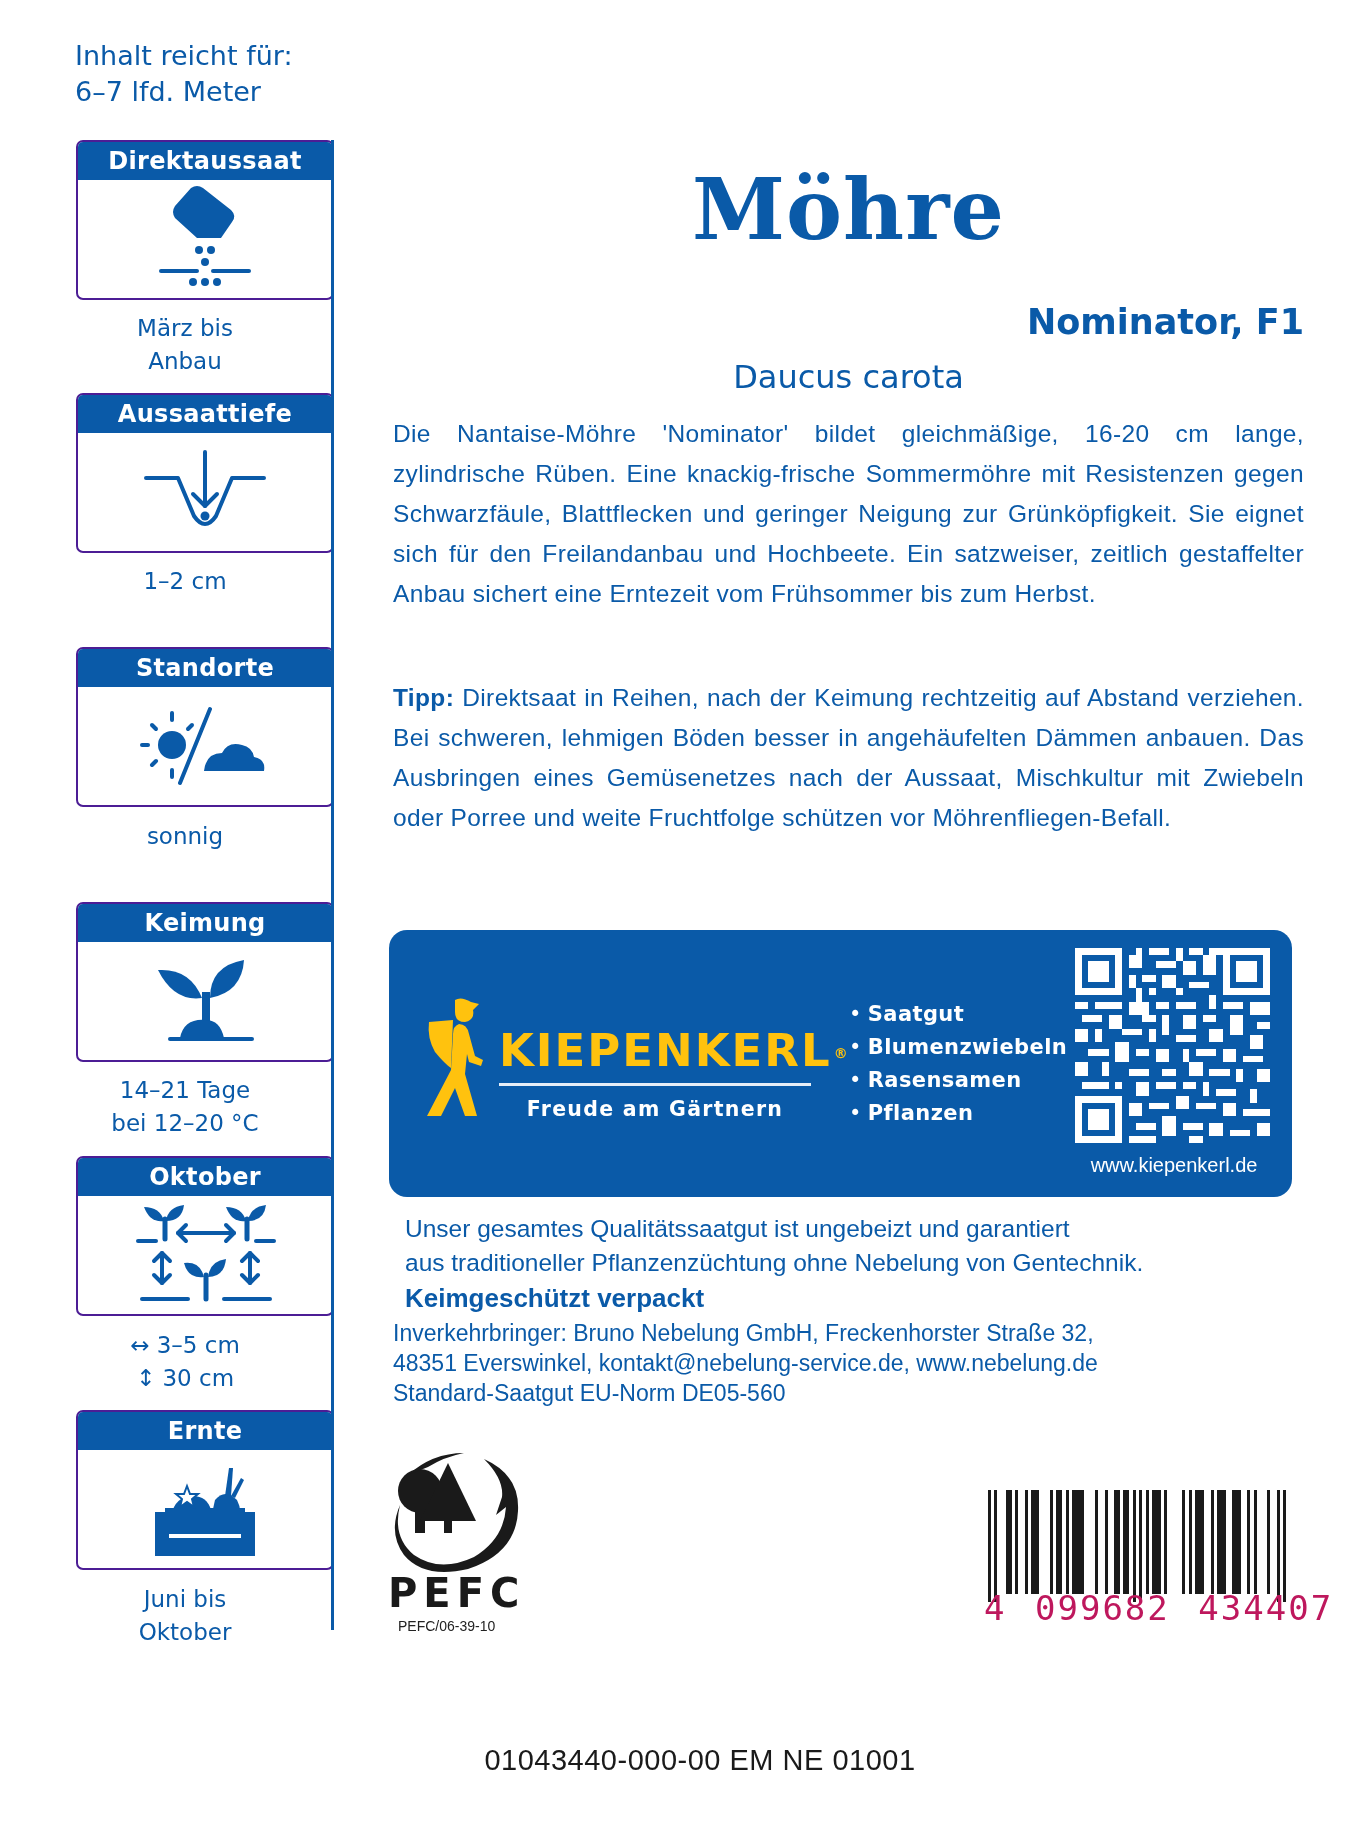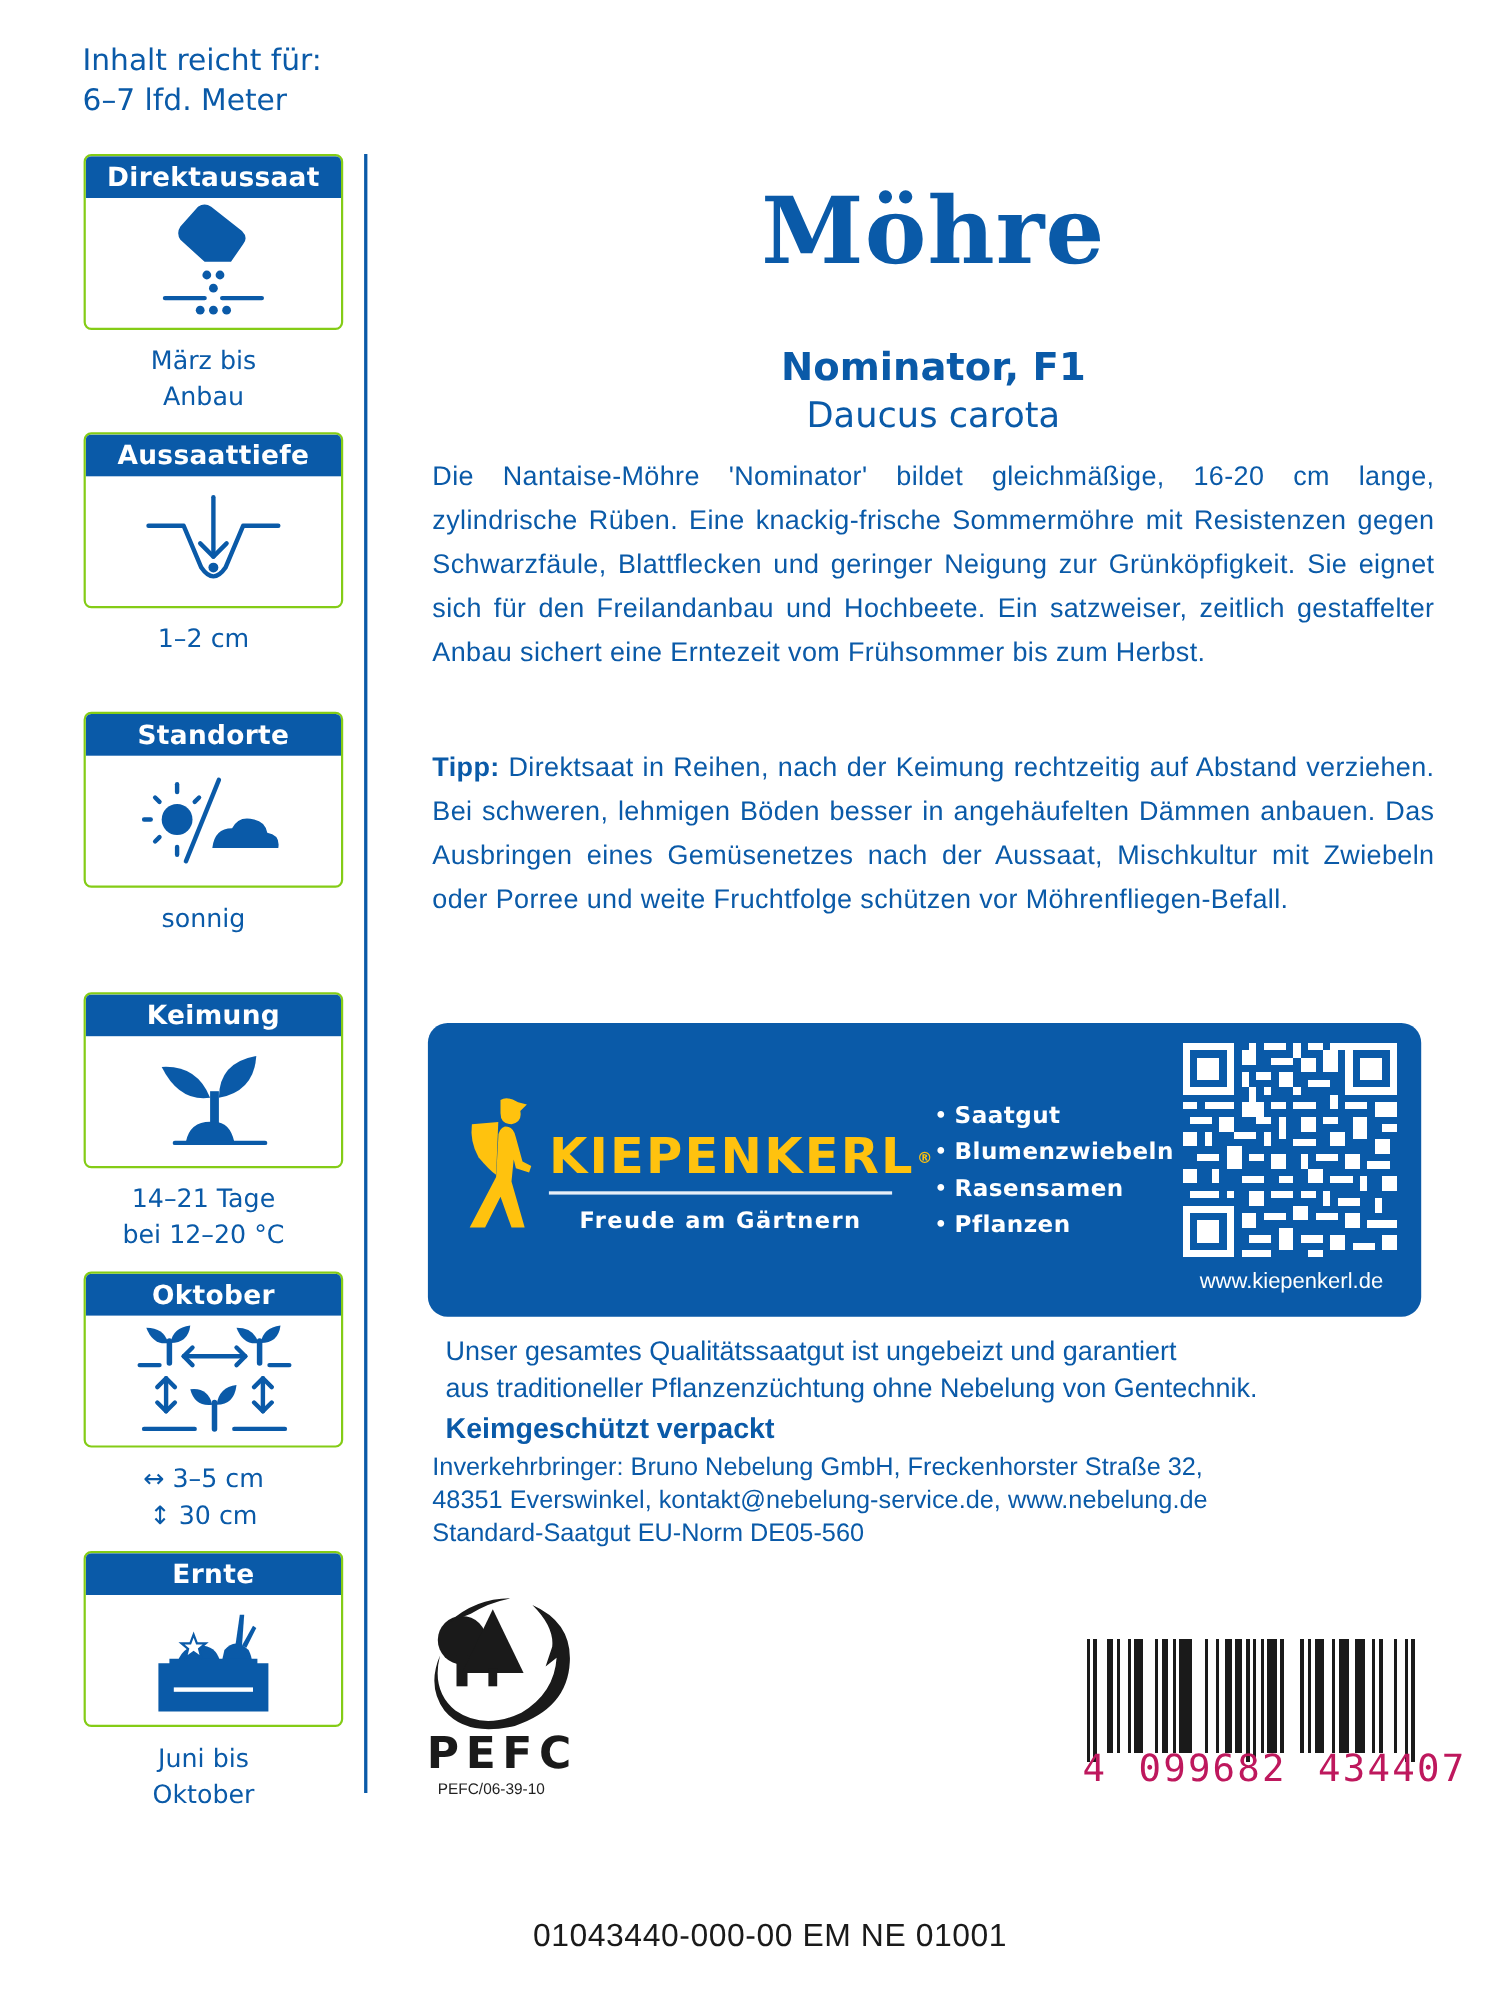--- a/index.html
+++ b/index.html
@@ -6,38 +6,38 @@
   body {
     width: 1367px; height: 1830px; position: relative; overflow: hidden;
     font-family: "DejaVu Sans", sans-serif; color: #0a5aa8;
   }
   .abs { position: absolute; }
   .blue { color: #0a5aa8; }
 
   
   .coverage { left: 75px; top: 38px; font-size: 27px; line-height: 36px; color: #0a5aa8; }
   .info-box {
-    position: absolute; left: 76px; width: 236px; height: 160px;
-    border: 2px solid #84cc16; border-radius: 7px; box-sizing: border-box; background: #fff;
+    position: absolute; left: 76px; width: 258px; height: 160px;
+    border: 2px solid #4c1d95; border-radius: 7px; box-sizing: border-box; background: #fff;
     overflow: hidden;
   }
   .info-box .hdr {
     height: 38px; background: #0a5aa8; color: #fff; font-weight: bold;
     font-size: 24px; line-height: 38px; text-align: center; letter-spacing: 0.3px;
   }
   .info-box .icon { position: absolute; left: 0; right: 0; top: 40px; bottom: 0; display: flex; align-items: center; justify-content: center; }
   .info-cap {
     position: absolute; left: 76px; width: 218px; text-align: center;
     font-size: 23px; line-height: 33px; color: #0a5aa8;
   }
   .divider { left: 331px; top: 140px; width: 3px; height: 1490px; background: #0a5aa8; }
 
   
   .title { left: 393px; width: 911px; top: 160px; text-align: center; font-family: "DejaVu Serif", serif; font-weight: bold; font-size: 84px; line-height: 100px; color: #0a5aa8; letter-spacing: 1px; }
-  .variety { left: 393px; width: 911px; top: 312px; text-align: center; font-weight: bold; font-size: 35px; line-height: 44px; }
+  .variety { left: 393px; width: 911px; top: 300px; text-align: right; font-weight: bold; font-size: 35px; line-height: 44px; }
   .latin { left: 393px; width: 911px; top: 356px; text-align: center; font-size: 32px; line-height: 42px; }
   .para {
     left: 393px; width: 911px; font-size: 24.5px; line-height: 40px; text-align: justify;
     font-family: "Liberation Sans", sans-serif; letter-spacing: 0.35px;
   }
   .para b { font-weight: bold; }
 
   
   .banner { left: 389px; top: 930px; width: 903px; height: 267px; background: #0a5aa8; border-radius: 18px; }
   .logo-figure { left: 36px; top: 68px; }

